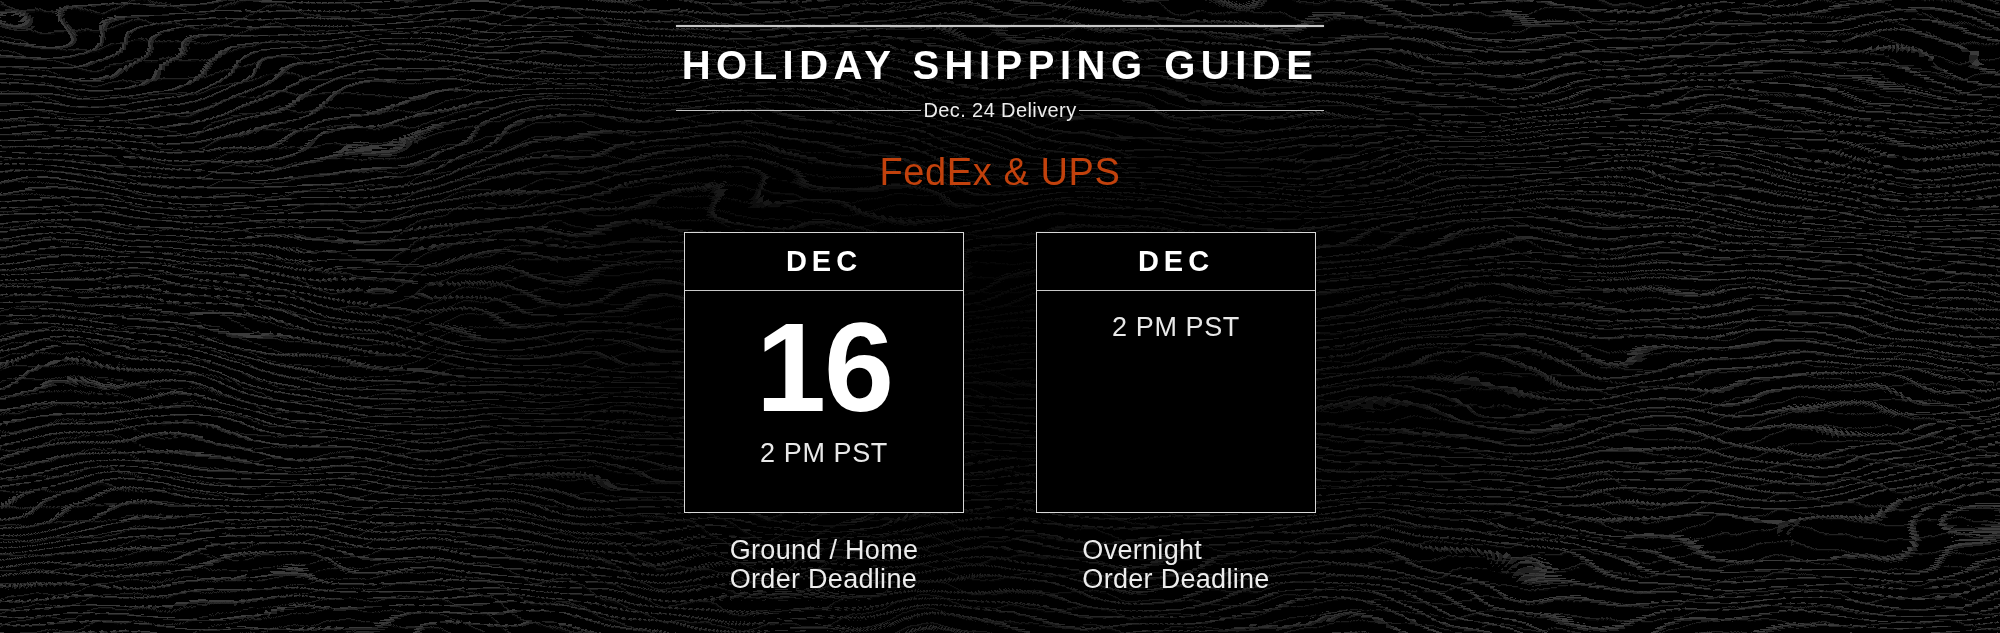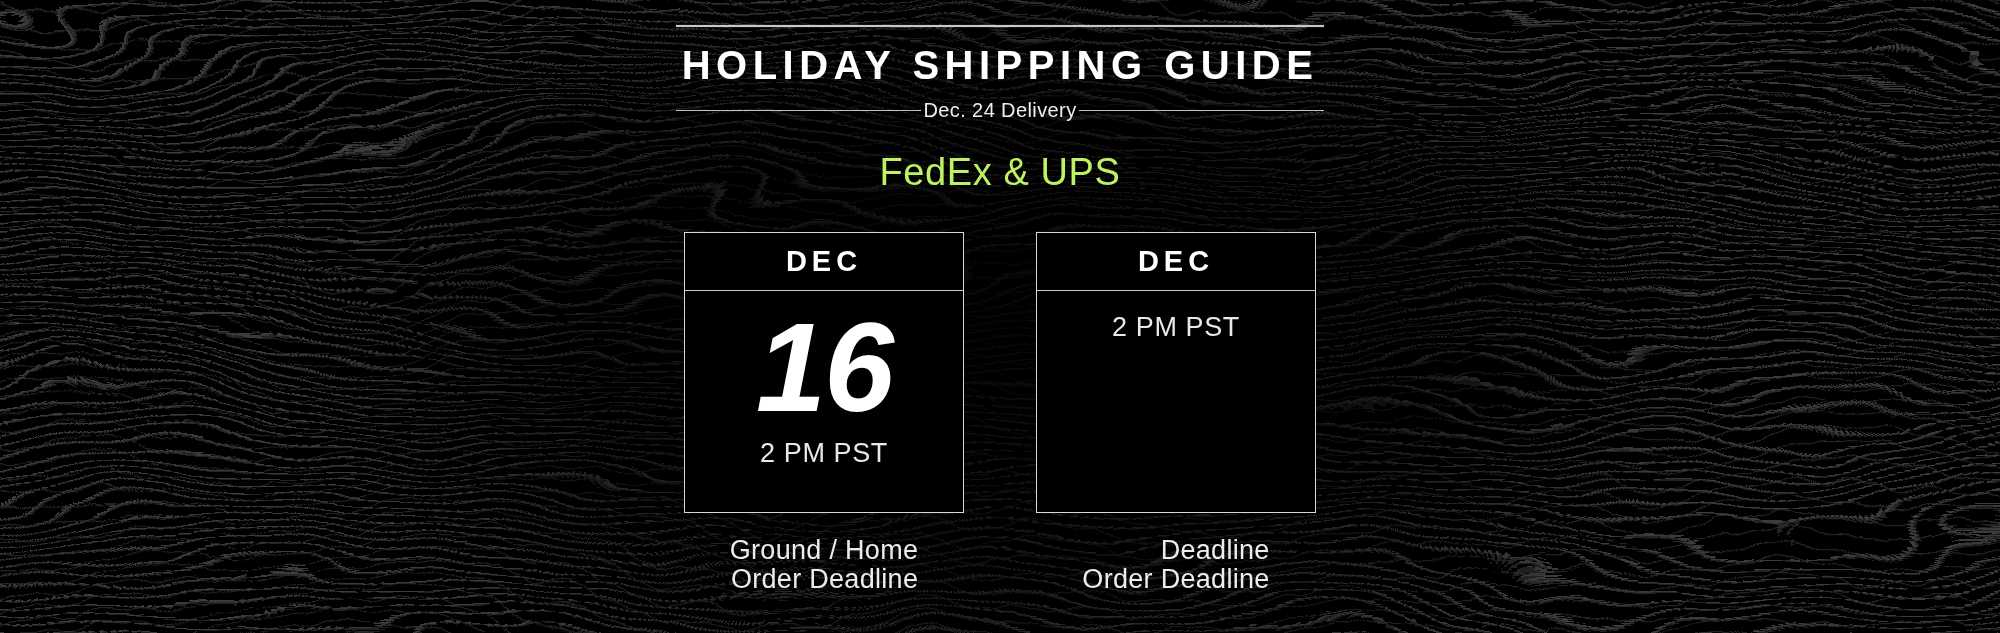--- a/index.html
+++ b/index.html
@@ -85,21 +85,21 @@
     font-weight:400;
     letter-spacing:0.4px;
     line-height:1;
     flex:0 0 auto;
     padding:0 2px;
   }
 
   
   .carriers {
     top:150px;
-    color:#bef264;
+    color:#c2410c;
     font-size:38px;
     font-weight:300;
     letter-spacing:0.6px;
     line-height:1.2;
   }
 
   
   .cards-row {
     top:232px;
     display:flex;
@@ -144,40 +144,39 @@
     align-items:center;
     justify-content:flex-start;
     padding-top:14px;
   }
   .card-day {
     color:#ffffff;
     font-size:126px;
     font-weight:700;
     letter-spacing:-2px;
     line-height:1.0;
-    font-style:italic;
   }
   .card-time {
     color:#e9e9e9;
     font-size:27px;
     font-weight:400;
     letter-spacing:0.6px;
     line-height:1;
     margin-top:9px;
   }
 
   
   .card-caption {
     margin-top:23px;
     color:#ededed;
     font-size:27px;
     font-weight:300;
     letter-spacing:0.3px;
     line-height:1.08;
-    text-align:right;
+    text-align:left;
   }
   .card-caption .cap-line { display:block; }
 </style>
 </head>
 <body>
 
 <div id="stage">
 
   <svg id="topo" viewBox="0 0 2000 633" preserveAspectRatio="none" xmlns="http://www.w3.org/2000/svg">
     <defs>
@@ -243,21 +242,21 @@
       <div class="card-col">
         <div class="card">
           <div class="card-head">
             <span class="card-month">DEC</span>
           </div>
           <div class="card-body">
             <span class="card-time">2 PM PST</span>
           </div>
         </div>
         <div class="card-caption">
-          <span class="cap-line">Deadline</span>
+          <span class="cap-line">Overnight</span>
           <span class="cap-line">Order Deadline</span>
         </div>
       </div>
 
     </div>
 
   </div>
 </div>
 
 </body></html>

